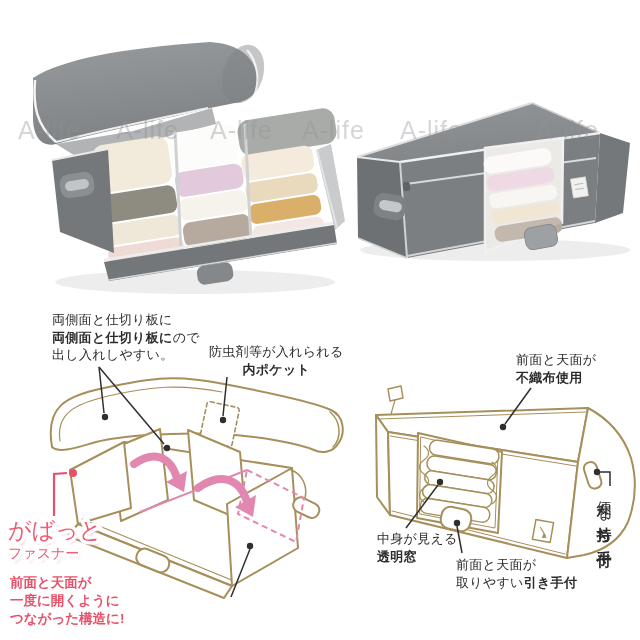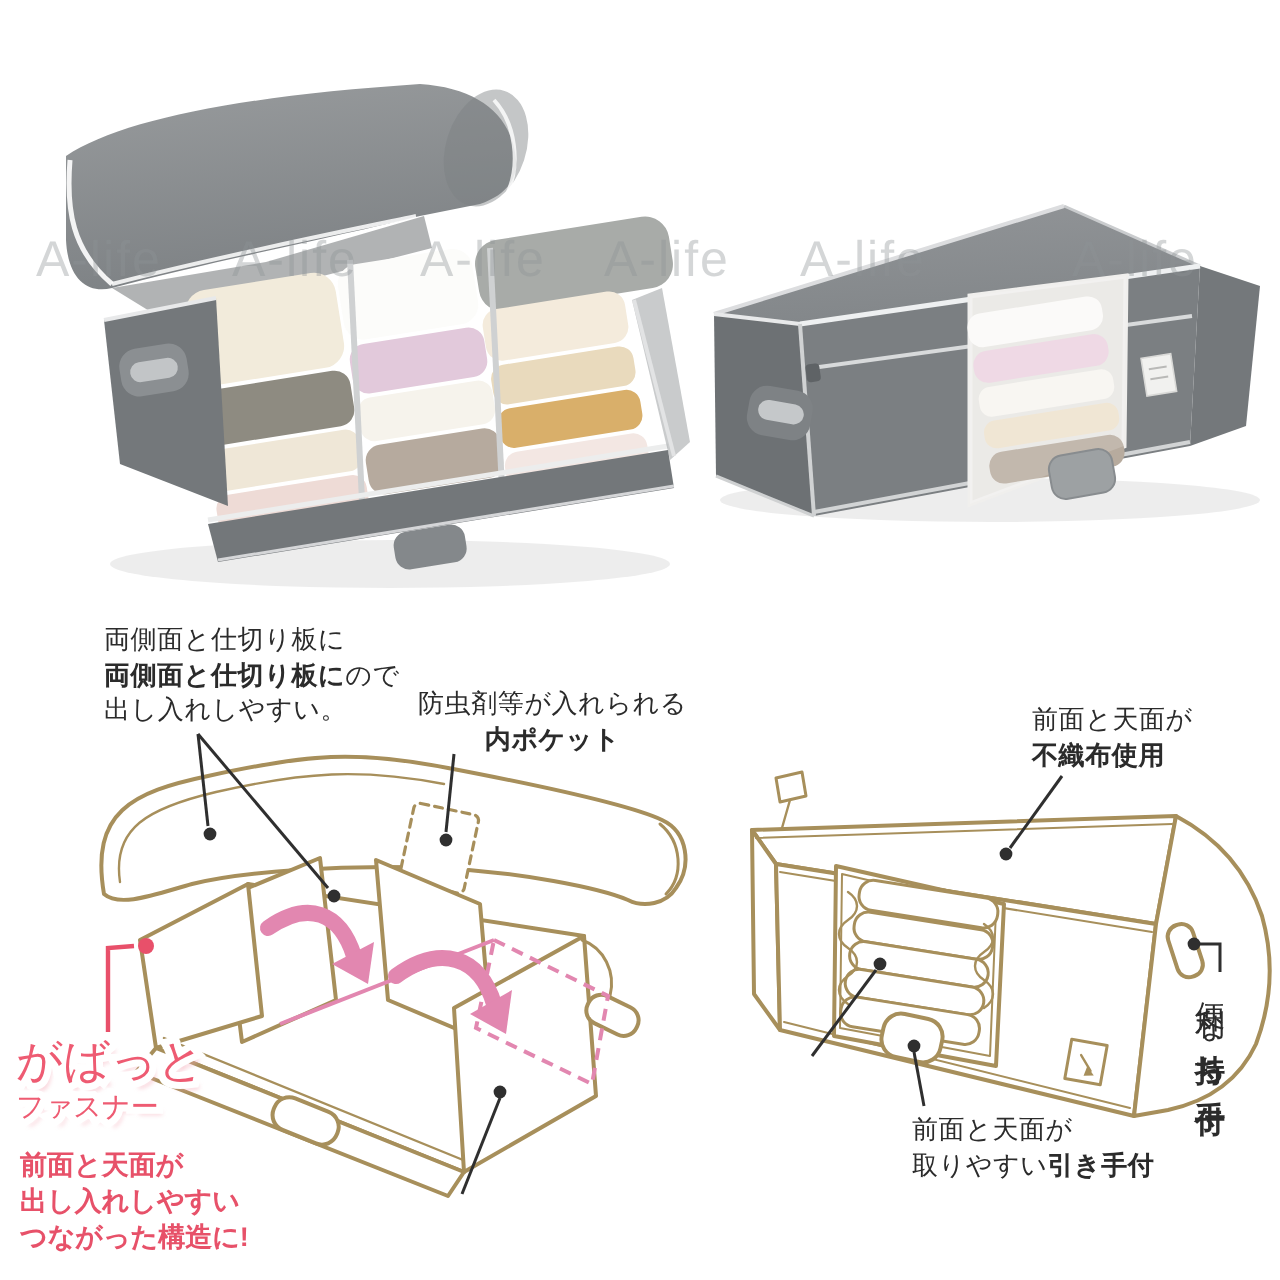--- a/index.html
+++ b/index.html
@@ -273,25 +273,29 @@
   <div><span class="b">不織布使用</span></div>
 </div>
 
 <div class="gabatto">
   <span class="gb-line gb1"><span class="back">がばっと</span><span class="front">がばっと</span></span>
   <span class="gb-line gb2"><span class="back">ファスナー</span><span class="front">ファスナー</span></span>
 </div>
 
 <div class="red-desc">
   <div><span>前面と天面が</span></div>
-  <div><span>出し入れしやすい</span></div>
+  <div><span>一度に開くように</span></div>
   <div><span>つながった構造に!</span></div>
 </div>
 
 
+<div class="note" style="left:358px;top:530px;">
+  <div><span>中身が見える</span></div>
+  <div><span class="b">透明窓</span></div>
+</div>
 
 <div class="note" style="left:437px;top:556px;">
   <div><span>前面と天面が</span></div>
   <div><span>取りやすい</span><span class="b">引き手付</span></div>
 </div>
 
 <div class="vertical-note">
   <span>便利な</span><span class="b">持ち手付</span>
 </div>
 

